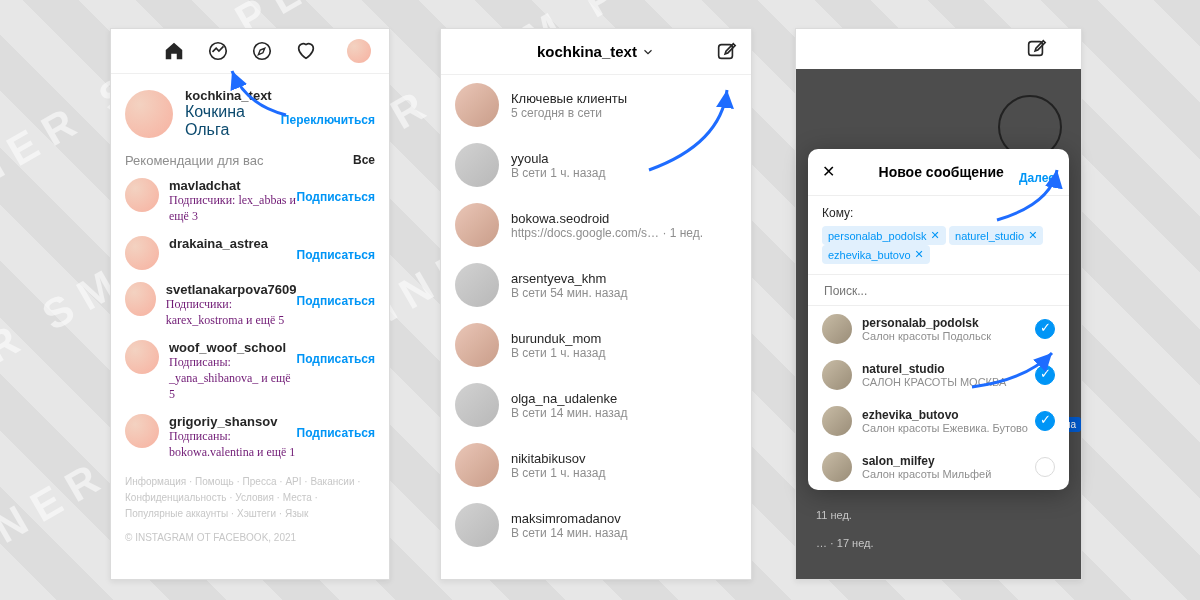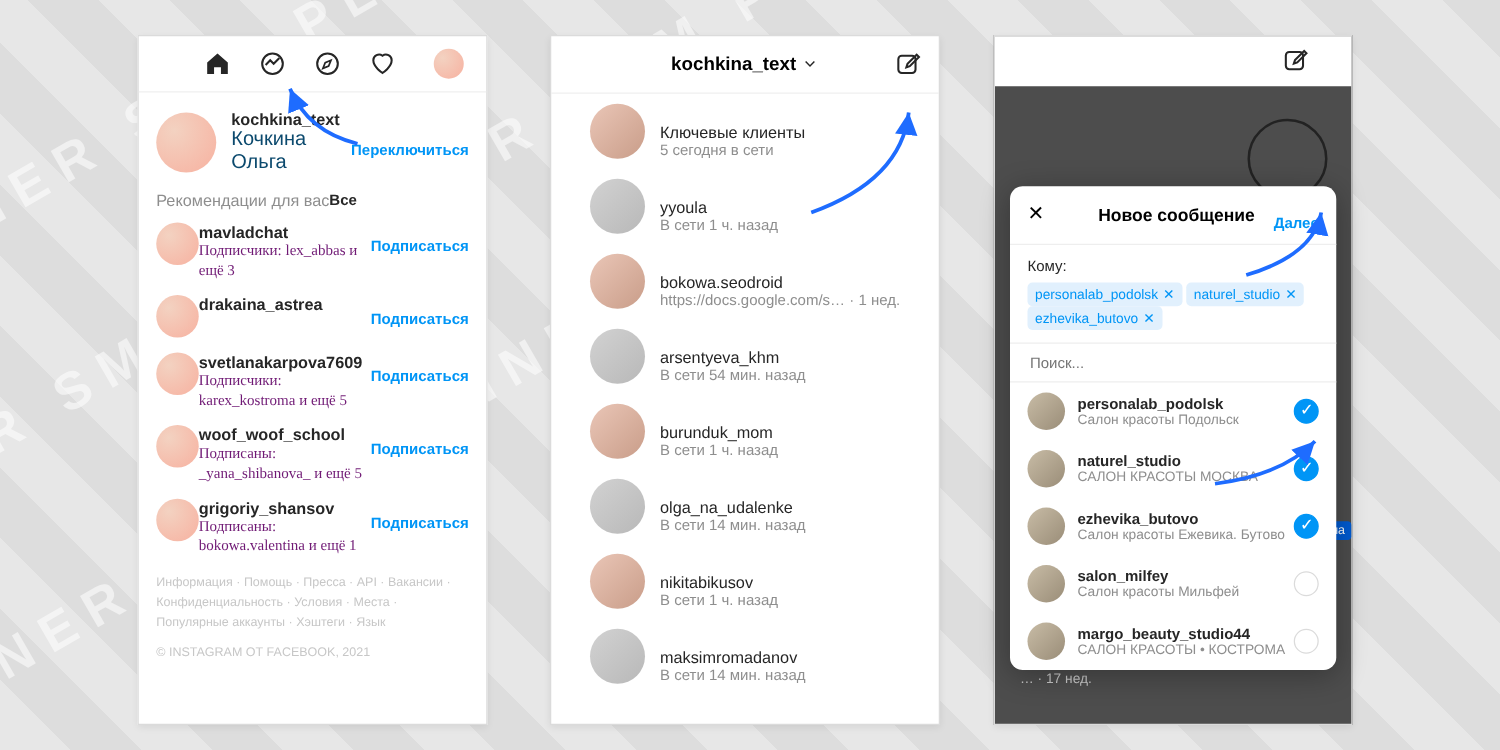--- a/index.html
+++ b/index.html
@@ -12,32 +12,32 @@
   .nav .spacer{flex:1}
   .icon{width:22px;height:22px;display:inline-block;}
   .me-row{display:flex;align-items:center;padding:14px 14px 10px;}
   .avatar{width:48px;height:48px;border-radius:50%;background:radial-gradient(circle at 30% 30%,#f3d2c1,#f7b1a0);}
   .avatar.sm{width:34px;height:34px;}
   .avatar.tiny{width:24px;height:24px;}
   .me-col{margin-left:12px;flex:1;font-size:13px;}
   .uname{color:#262626;font-weight:600;}
   .sub{color:#0c4a6e;font-size:16px;}
   .link{color:#0095f6;font-size:12px;font-weight:600;cursor:pointer;margin-top:12px;}
-  .sect{padding:4px 14px 4px;display:flex;font-size:13px;color:#8e8e8e;}
+  .sect{padding:4px 14px 4px;display:flex;justify-content:space-between;font-size:13px;color:#8e8e8e;}
   .rec{display:flex;align-items:flex-start;padding:6px 14px;}
-  .rec .txt{flex:1;font-size:12px;}
+  .rec .txt{margin-left:10px;flex:1;font-size:12px;}
   .rec .u{color:#262626;font-weight:600;font-size:13px;}
   .rec .m{color:#701a75;line-height:1.3;font-family:Liberation Serif, serif;}
   .foot{padding:8px 14px;color:#c7c7c7;font-size:10px;line-height:1.6;}
   
   #p2{left:440px;top:28px;width:310px;height:550px;}
   .hd{display:flex;align-items:center;justify-content:center;padding:14px;border-bottom:1px solid #efefef;position:relative;}
   .hd .title{font-weight:600;font-size:15px;}
   .hd .compose{position:absolute;right:14px;top:12px;}
-  .chat{display:flex;align-items:flex-end;padding:8px 14px;margin-left:17px;}
+  .chat{display:flex;align-items:center;padding:8px 14px;}
   .chat .cbody{margin-left:12px;font-size:13px;}
   .chat .cu{color:#262626;font-weight:500;}
   .chat .cm{color:#8e8e8e;font-size:12px;}
   
   #p3{left:795px;top:28px;width:285px;height:550px;background:#4d4d4d;}
   #p3 .bar{position:absolute;top:0;left:0;right:0;height:40px;background:#fff;display:flex;justify-content:flex-end;align-items:center;padding-right:34px;}
   #p3 .modal{position:absolute;left:12px;right:12px;top:120px;background:#fff;border-radius:10px;box-shadow:0 4px 24px rgba(0,0,0,.3);}
   .mhd{display:flex;align-items:center;justify-content:space-between;padding:10px 14px;border-bottom:1px solid #eee;}
   .mhd .mtitle{font-weight:600;font-size:14px;margin-left:28px;}
   .close{font-size:16px;line-height:1;cursor:pointer;}
@@ -289,28 +289,20 @@
      <span class="radio on"></span>
    </div>
         <div class="opt">
      <span class="bavatar s"></span>
      <div class="txt">
             <div class="ou">salon_milfey</div>
        <div class="om">Салон красоты Мильфей</div>
           </div>
      <span class="radio "></span>
    </div>
-        <div class="opt">
-     <span class="bavatar s"></span>
-     <div class="txt">
-            <div class="ou">margo_beauty_studio44</div>
-       <div class="om">САЛОН КРАСОТЫ • КОСТРОМА</div>
-          </div>
-     <span class="radio "></span>
-   </div>
       </div>
   </div>
 
   <div class="arrow" style="left:195px;top:135px;"><svg width="80" height="60">
         <defs>
           <marker id="ah3" markerWidth="8" markerHeight="8" refX="6" refY="3" orient="auto">
             <path d="M0 0 6 3 0 6z" fill="#1e6cff"></path>
           </marker>
         </defs>
         <path d="M6 56 Q60 40 66 6" stroke="#1e6cff" stroke-width="3" fill="none" marker-end="url(#ah3)"></path>

